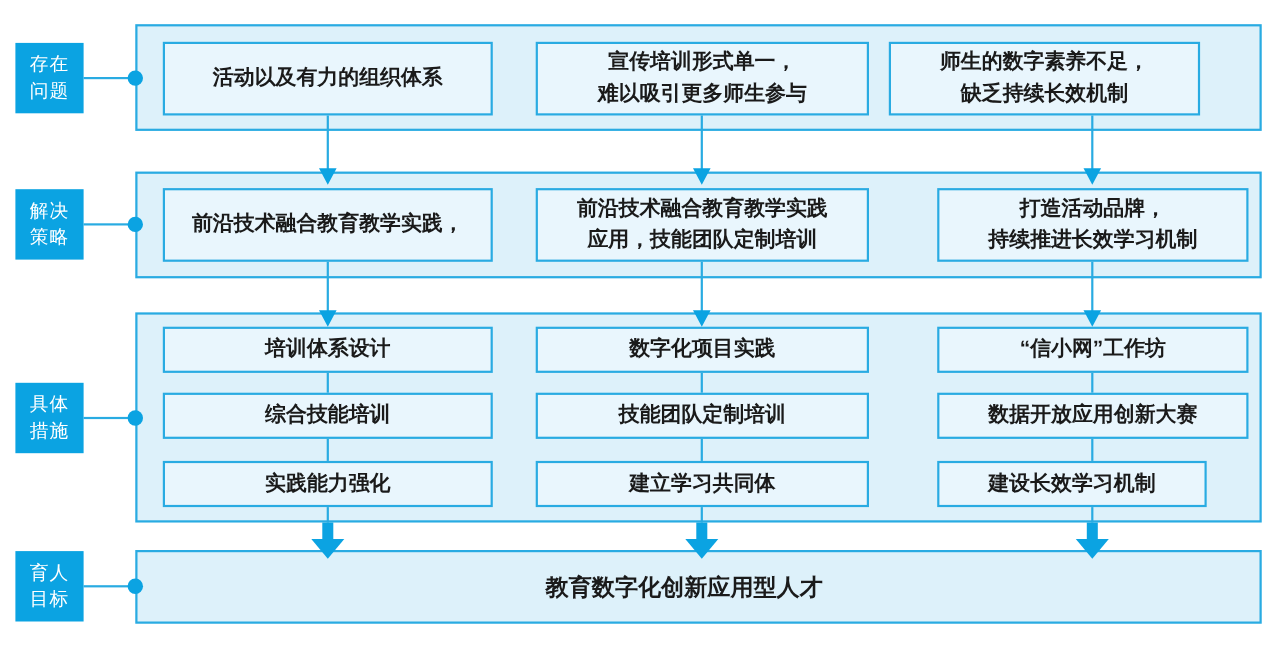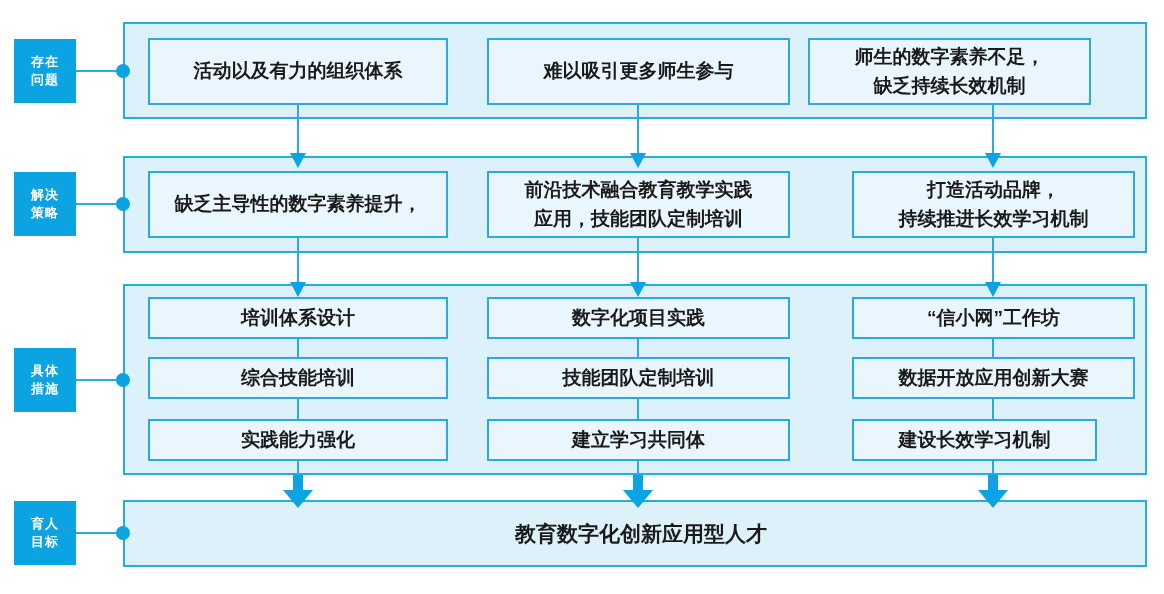--- a/index.html
+++ b/index.html
@@ -5,40 +5,40 @@
   html,body { margin:0; padding:0; background:#ffffff; }
   .canvas {
     position:relative; width:1164px; height:594px; background:#ffffff;
     font-family:"Liberation Sans", sans-serif; color:#1a1a1a; overflow:hidden;
   }
   
   .row-label {
     position:absolute; left:14px; width:62px; height:64px;
     background:#0ba3e2; color:#ffffff;
     display:flex; flex-direction:column; align-items:center; justify-content:center;
-    font-size:13px; font-weight:700; line-height:1.4; letter-spacing:1px;
+    font-size:17px; font-weight:400; line-height:1.4; letter-spacing:1px;
     z-index:4; text-align:center;
   }
   .label-line { display:block; }
   .label-connector { position:absolute; left:76px; width:47px; height:2px; background:#29abe2; z-index:3; }
   .connector-dot { position:absolute; left:116px; width:14px; height:14px; border-radius:50%; background:#0ba3e2; z-index:5; }
 
   
   .container {
     position:absolute; left:123px; width:1024px;
     background:#ddf1fa; border:2px solid #29abe2; box-sizing:border-box; z-index:1;
   }
   
   .inner-box {
     position:absolute; background:#e9f6fd; border:2px solid #29abe2; box-sizing:border-box;
     display:flex; flex-direction:column; align-items:center; justify-content:center;
     text-align:center; font-size:19px; font-weight:600; line-height:1.5; z-index:2;
   }
   .goal-text {
-    position:absolute; left:129px; width:1024px; top:500px; height:67px;
+    position:absolute; left:110px; width:1024px; top:500px; height:67px;
     display:flex; align-items:center; justify-content:center;
     font-size:21px; font-weight:700; z-index:3;
   }
   
   .vline { position:absolute; width:2px; background:#29abe2; z-index:5; }
   .arrow-head {
     position:absolute; width:0; height:0; z-index:5;
     border-left:8px solid transparent; border-right:8px solid transparent;
     border-top:15px solid #0ba3e2;
   }
@@ -84,29 +84,30 @@
 
   <div class="container" style="top:22px;  height:97px"></div>
   <div class="container" style="top:156px; height:97px"></div>
   <div class="container" style="top:284px; height:191px"></div>
   <div class="container" style="top:500px; height:67px"></div>
 
   <div class="inner-box" style="top:38px; height:67px; left:148px; width:300px">
     <span>活动以及有力的组织体系</span>
   </div>
   <div class="inner-box" style="top:38px; height:67px; left:487px; width:303px">
+    <span>宣传培训形式单一，</span>
     <span>难以吸引更多师生参与</span>
   </div>
   <div class="inner-box" style="top:38px; height:67px; left:808px; width:283px">
     <span>师生的数字素养不足，</span>
     <span>缺乏持续长效机制</span>
   </div>
 
   <div class="inner-box" style="top:171px; height:67px; left:148px; width:300px">
-    <span>缺乏主导性的数字素养提升，</span>
+    <span>前沿技术融合教育教学实践，</span>
   </div>
   <div class="inner-box" style="top:171px; height:67px; left:487px; width:303px">
     <span>前沿技术融合教育教学实践</span>
     <span>应用，技能团队定制培训</span>
   </div>
   <div class="inner-box" style="top:171px; height:67px; left:852px; width:283px">
     <span>打造活动品牌，</span>
     <span>持续推进长效学习机制</span>
   </div>
 

